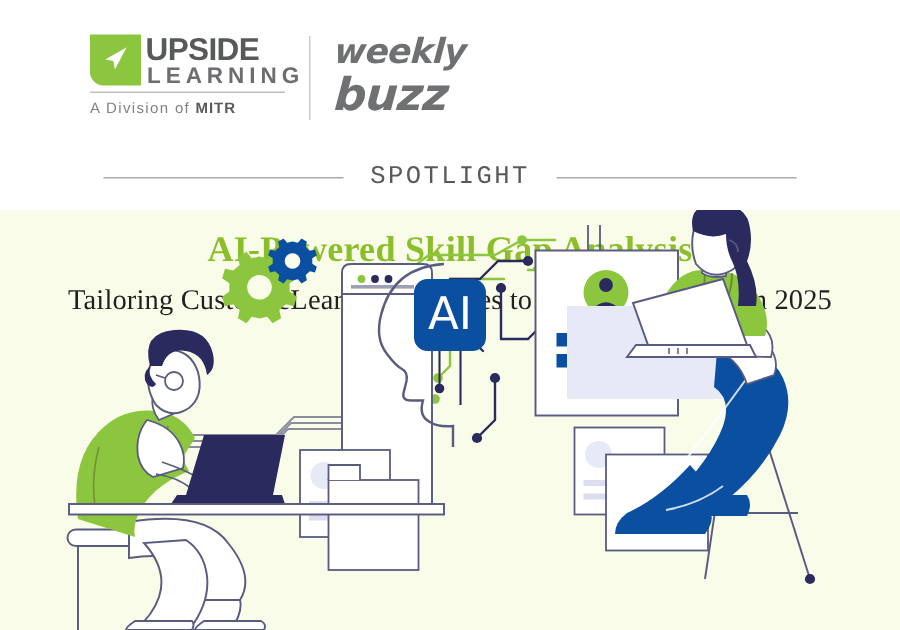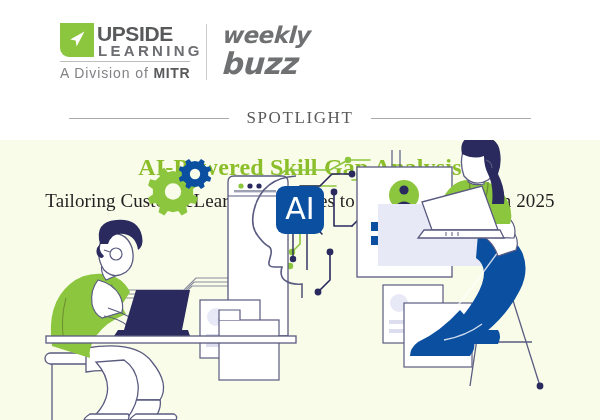--- a/index.html
+++ b/index.html
@@ -31,21 +31,21 @@
     color:#58595b;line-height:21px;
   }
   .logo-learning{
     font-family:"Liberation Sans", sans-serif;
     font-weight:bold;font-size:15px;letter-spacing:3.3px;
     color:#6d6e71;line-height:13px;padding-left:1px;
   }
   .logo-rule{height:1px;background:#bcbec0;margin-top:4px;width:130px;}
   .logo-mitr{
     font-family:"Liberation Sans", sans-serif;
-    font-size:14px;letter-spacing:0.9px;color:#808285;
+    font-size:10px;letter-spacing:0.9px;color:#808285;
     line-height:14px;margin-top:4px;white-space:nowrap;
   }
   .logo-mitr b{color:#58595b;letter-spacing:0.6px;}
 
   .brand-divider{width:1px;background:#c9cbcd;height:56px;margin:2px 16px 0 16px;}
 
   .buzz{display:flex;flex-direction:column;padding-top:0px;}
   .buzz-top,.buzz-bottom{
     font-family:"DejaVu Sans", sans-serif;
     color:#6f7072;font-style:italic;font-weight:bold;
@@ -53,21 +53,21 @@
   .buzz-top{font-size:23px;line-height:26px;letter-spacing:-0.5px;transform:skewX(-4deg);}
   .buzz-bottom{font-size:30px;line-height:32px;letter-spacing:-0.5px;transform:skewX(-4deg);}
 
   
   .spotlight{
     position:absolute;left:0;top:104px;width:600px;height:28px;
     display:flex;align-items:center;justify-content:center;
   }
   .sp-line{height:1px;background:#a7a9ac;flex:0 0 160px;}
   .sp-label{
-    font-family:Liberation Serif, serif;
+    font-family:Liberation Mono, monospace;
     font-size:17px;letter-spacing:1.6px;color:#58595b;
     padding:0 18px;white-space:nowrap;
   }
 
   
   .panel{position:absolute;left:0;top:140px;width:600px;height:280px;background:#f8fce9;overflow:hidden;}
 
   .titles{position:absolute;left:0;top:0;width:600px;text-align:center;}
   .headline{
     font-family:"Liberation Serif", serif;

